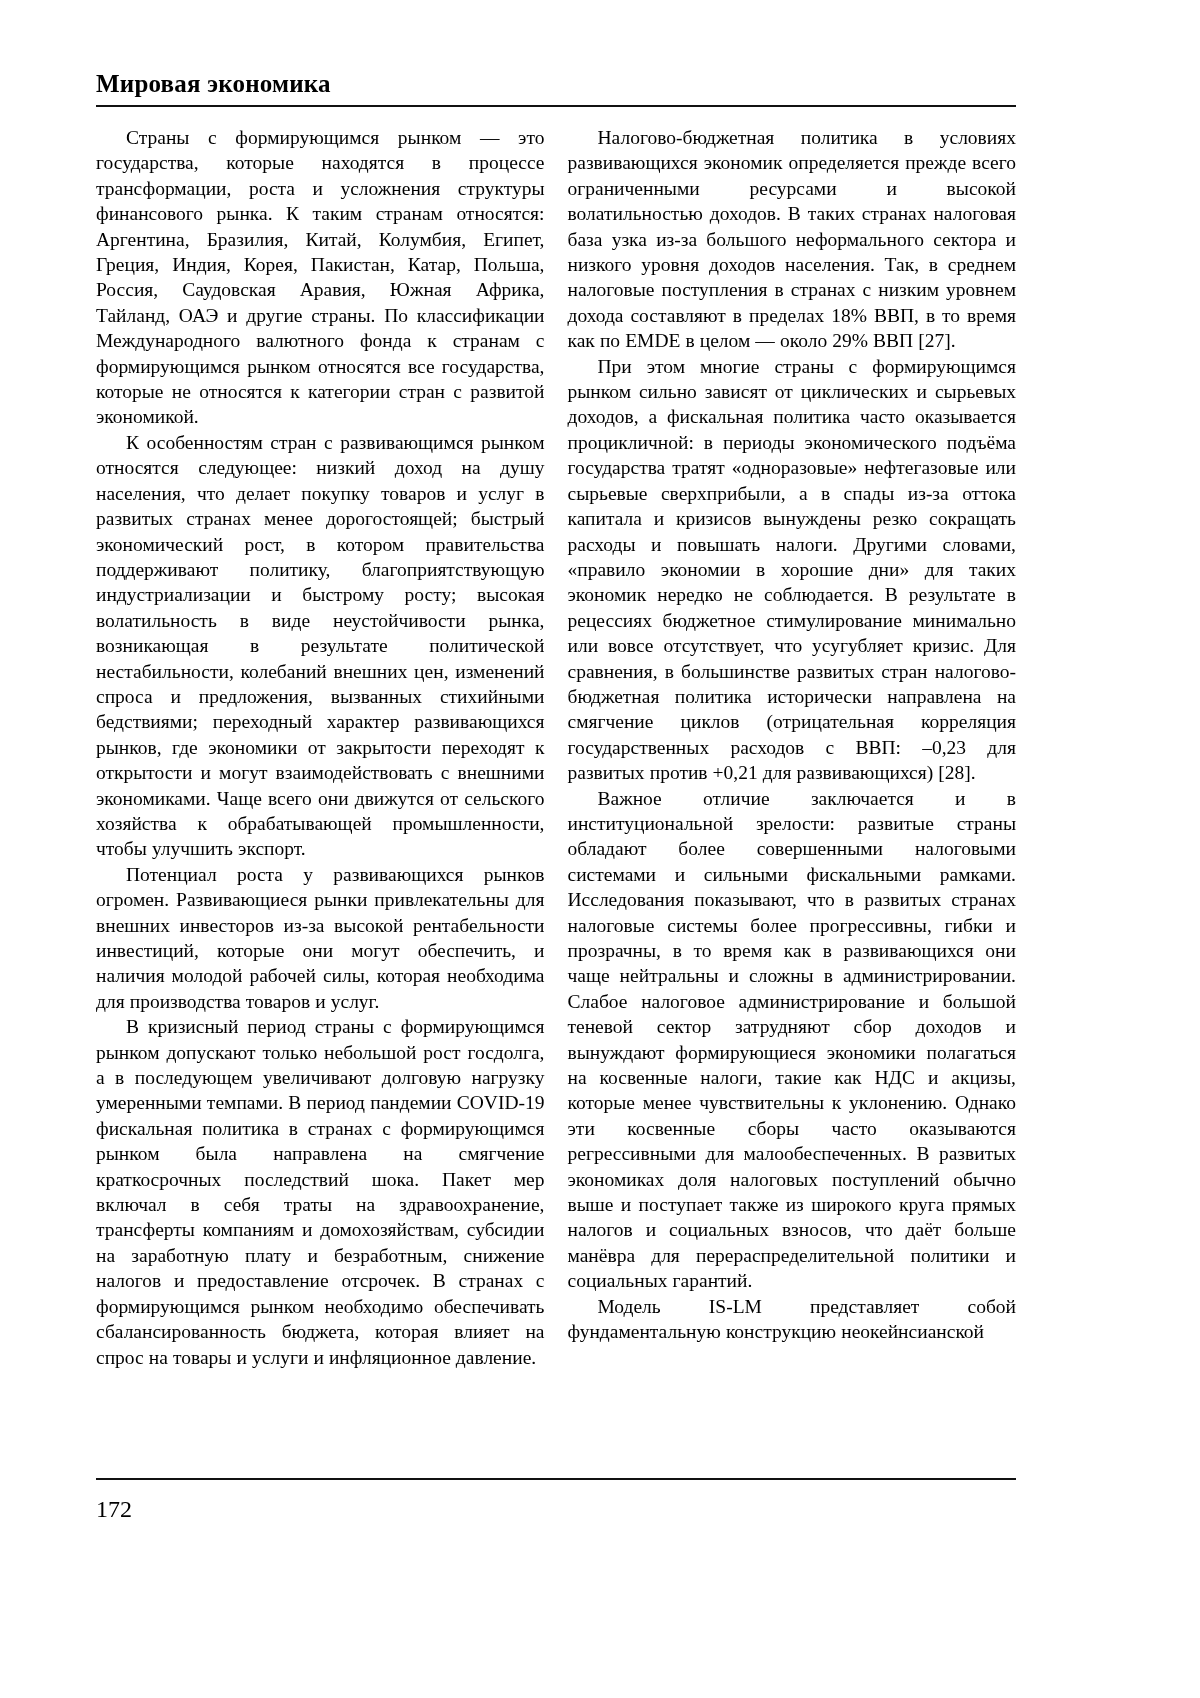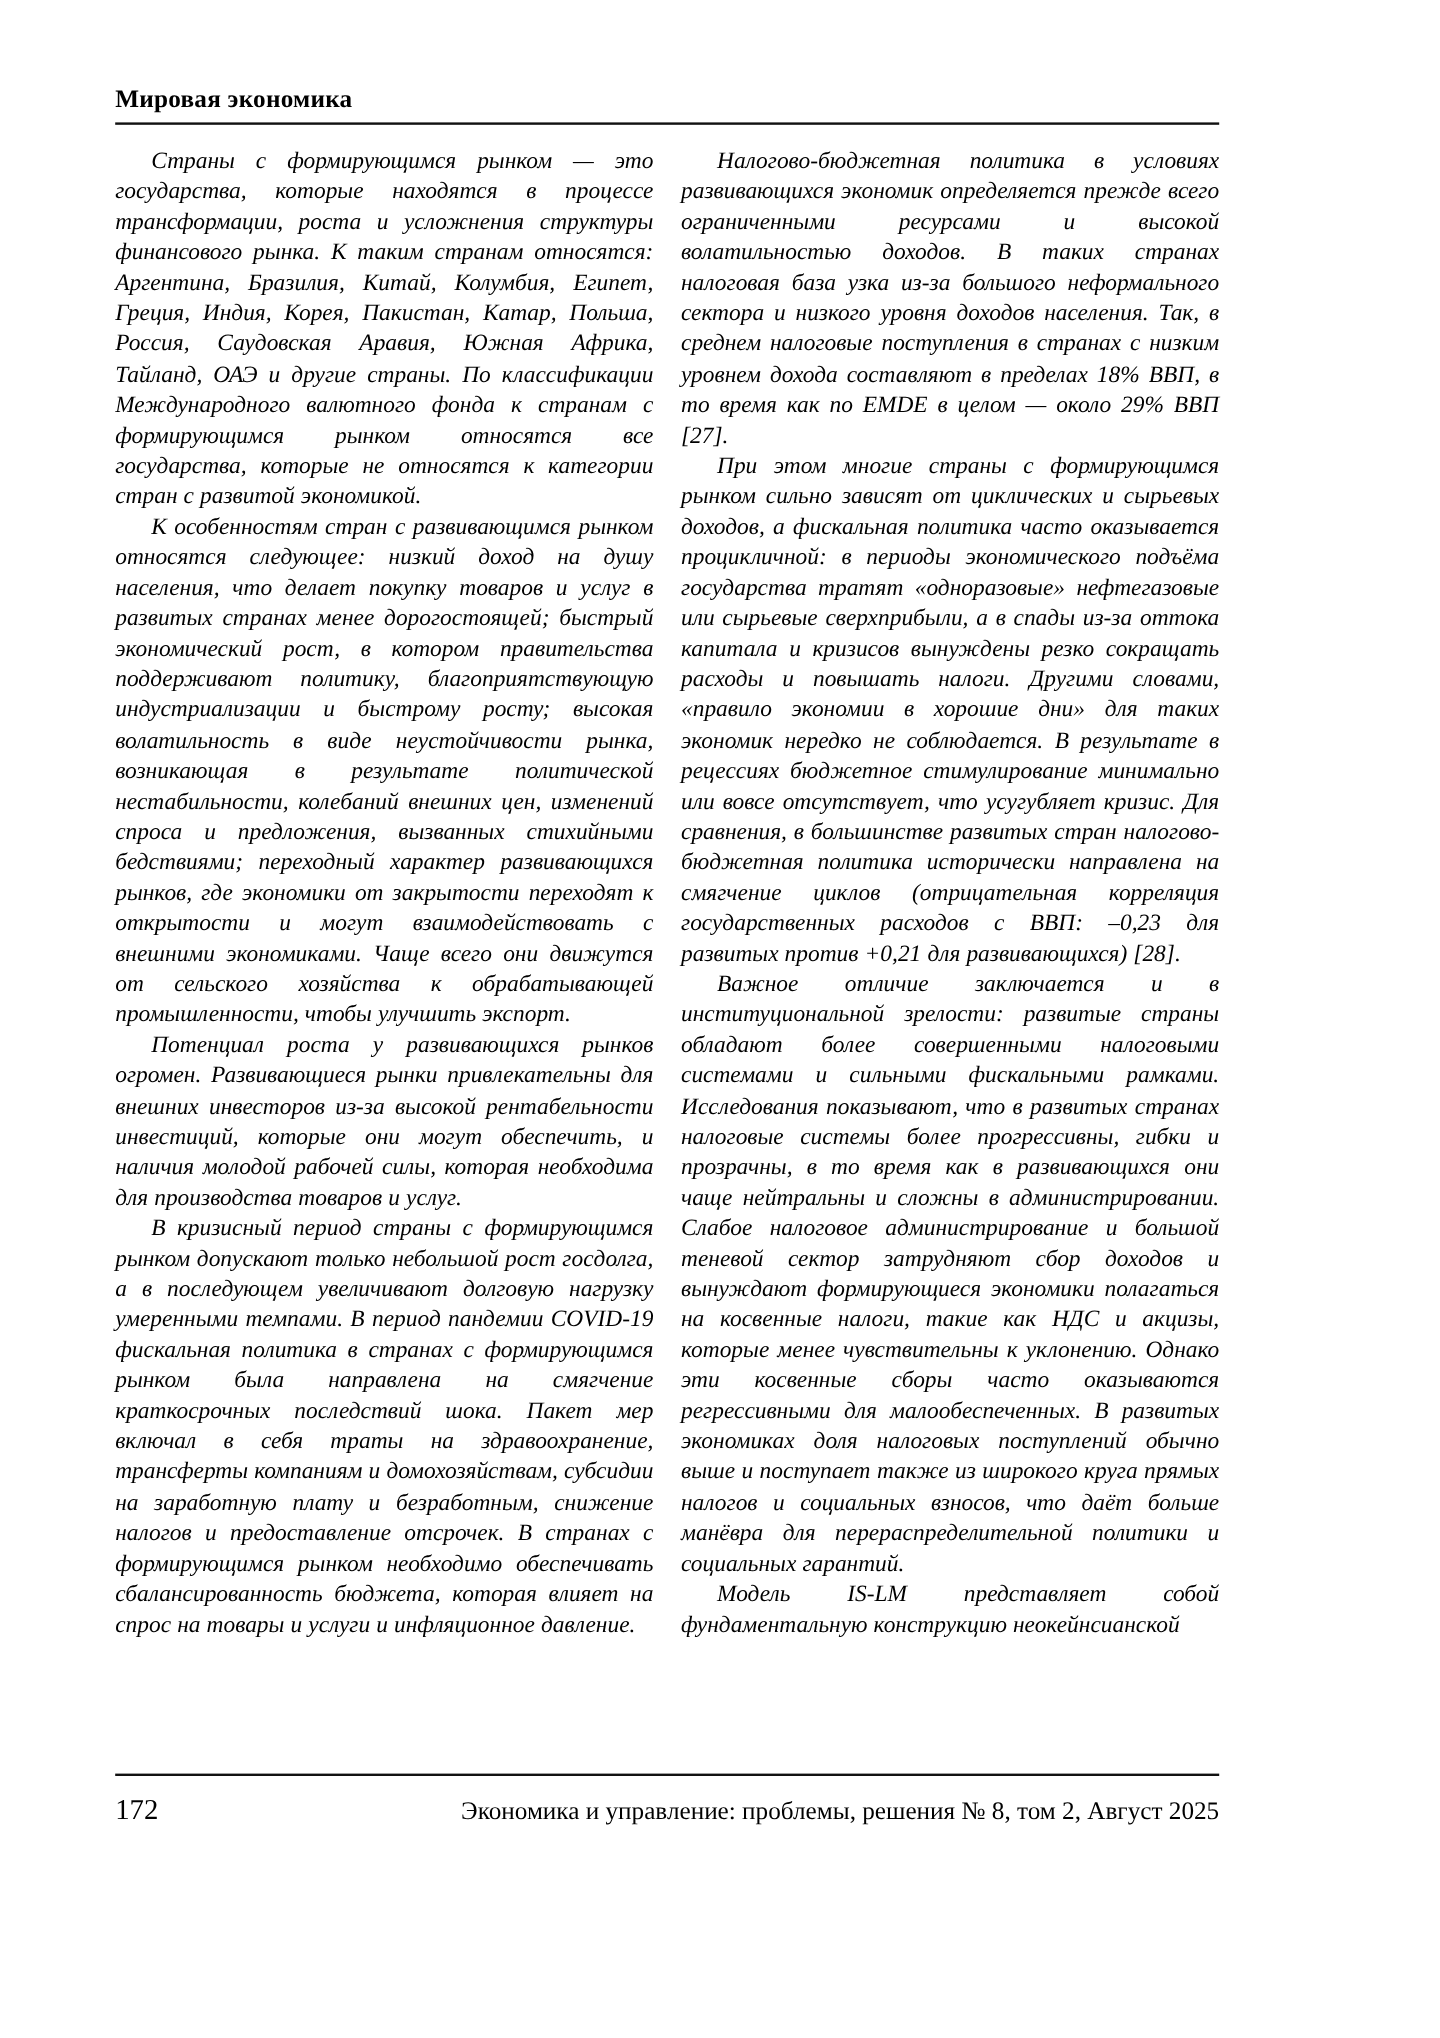--- a/index.html
+++ b/index.html
@@ -15,38 +15,37 @@
     background: #ffffff;
     color: #000000;
     font-family: "Liberation Serif", "DejaVu Serif", serif;
     padding: 70px 184px 0 96px;
   }
   .running-head {
     margin-bottom: 18px;
   }
   .rh-text {
     font-weight: bold;
-    font-size: 21px;
+    font-size: 25px;
     letter-spacing: 0.2px;
     padding-bottom: 7px;
   }
   .rule {
     height: 2px;
     background: #111111;
     width: 100%;
   }
   .columns {
     display: flex;
     gap: 23px;
     align-items: flex-start;
   }
   .col {
     flex: 1 1 0;
     min-width: 0;
-    font-style: italic;
   }
   .col p {
     margin: 0;
     font-size: 19.5px;
     line-height: 25.4px;
     text-align: justify;
     text-indent: 30px;
     hyphens: auto;
     -webkit-hyphens: auto;
     word-spacing: 0.2px;
@@ -96,17 +95,16 @@
       <p>Важное отличие заключается и в институциональной зрелости: развитые страны обладают более совершенными налоговыми системами и сильными фискальными рамками. Исследования показывают, что в развитых странах налоговые системы более прогрессивны, гибки и прозрачны, в то время как в развивающихся они чаще нейтральны и сложны в администрировании. Слабое налоговое администрирование и большой теневой сектор затрудняют сбор доходов и вынуждают формирующиеся экономики полагаться на косвенные налоги, такие как НДС и акцизы, которые менее чувствительны к уклонению. Однако эти косвенные сборы часто оказываются регрессивными для малообеспеченных. В развитых экономиках доля налоговых поступлений обычно выше и поступает также из широкого круга прямых налогов и социальных взносов, что даёт больше манёвра для перераспределительной политики и социальных гарантий.</p>
       <p>Модель IS-LM представляет собой фундаментальную конструкцию неокейнсианской</p>
     </div>
 
   </main>
 
   <footer class="page-footer">
     <div class="rule"></div>
     <div class="footer-row">
       <span class="pn">172</span>
-      <span>Экономика и управление: проблемы, решения № 8, том 2, Август 2025</span>
     </div>
   </footer>
 
 </div>
 
 </body></html>

